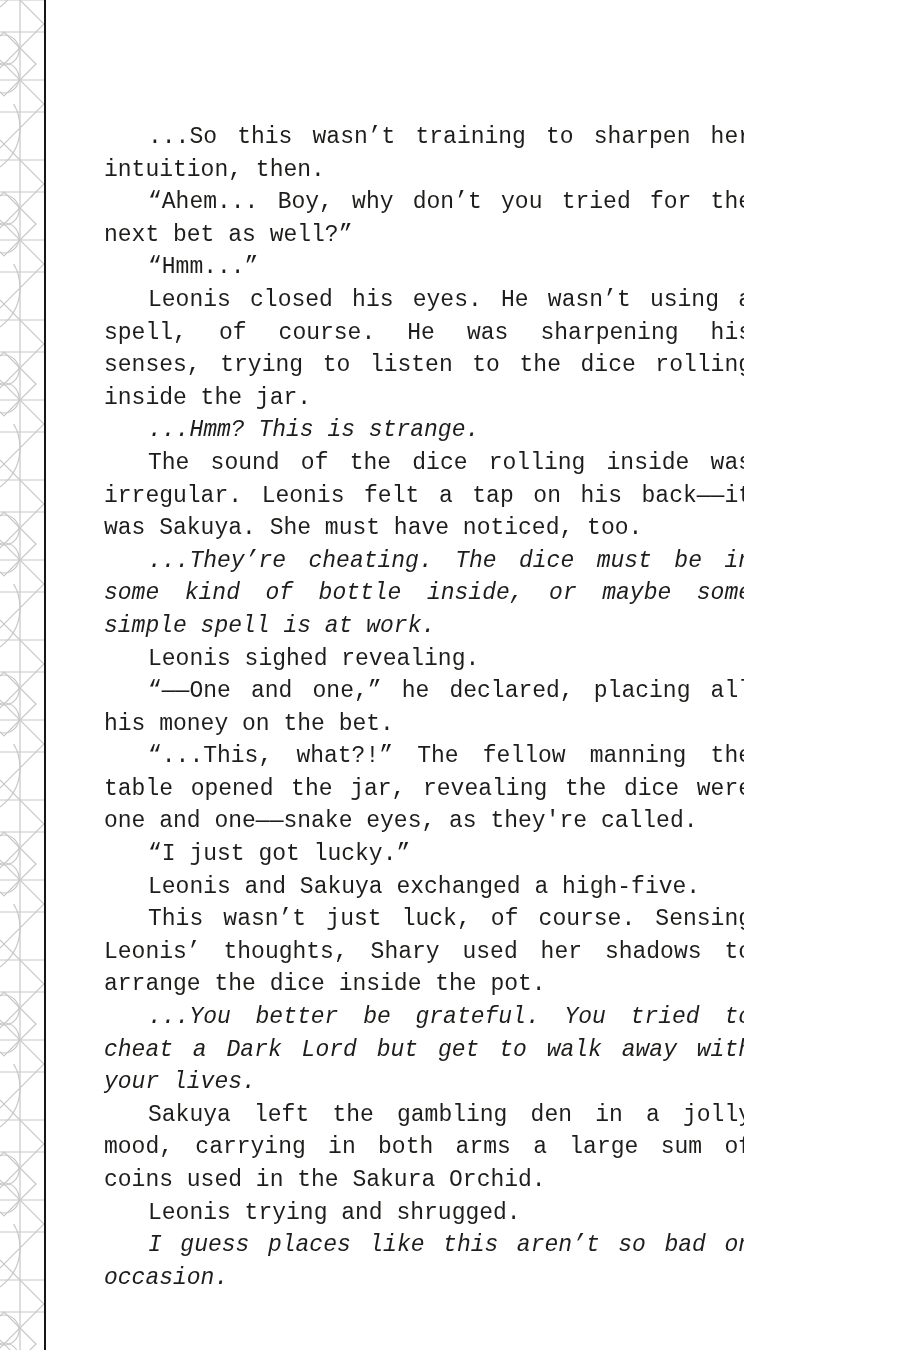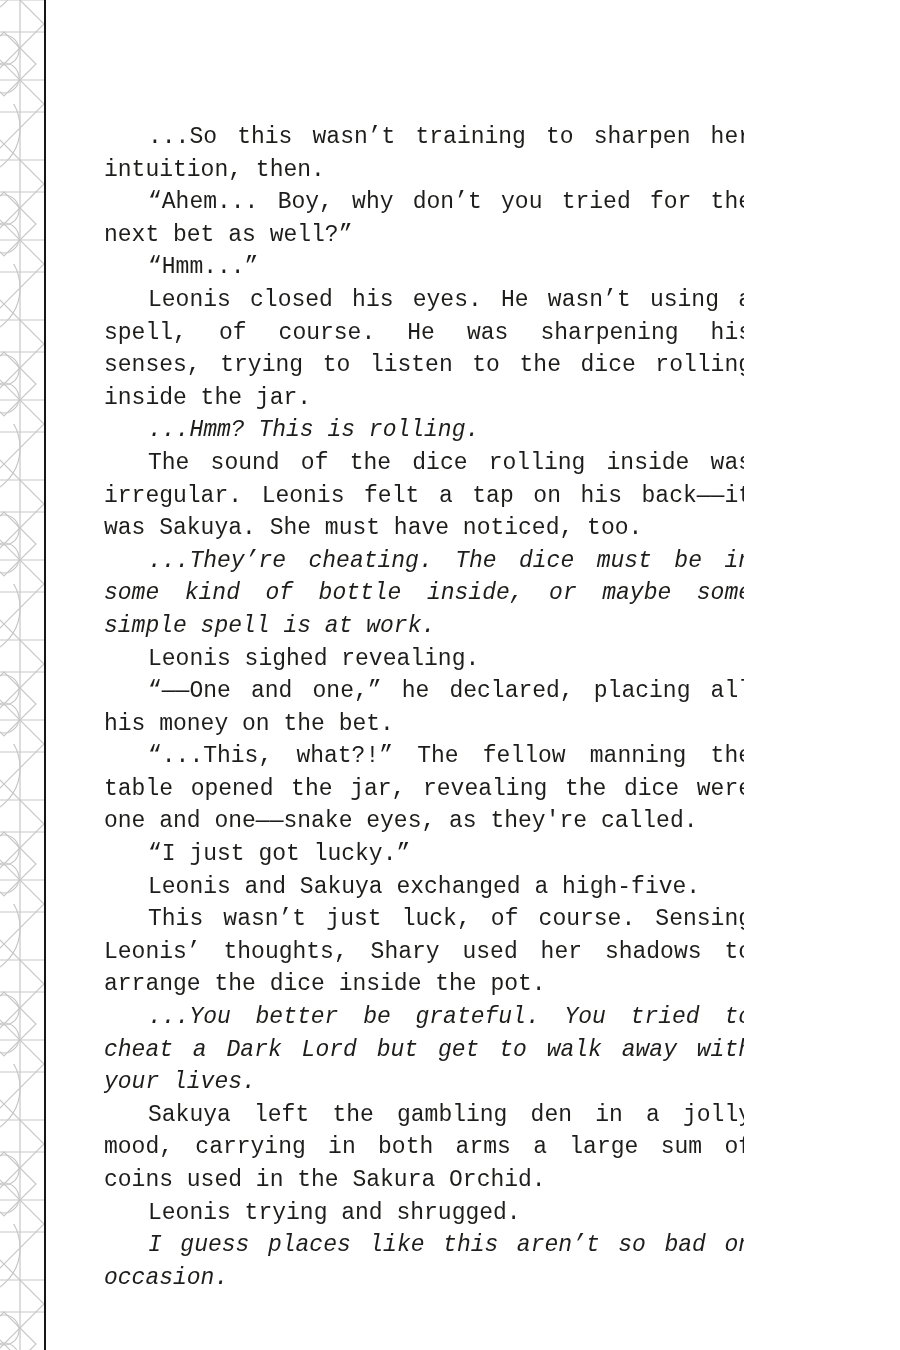--- a/index.html
+++ b/index.html
@@ -82,21 +82,21 @@
     </svg>
   </div>
 
   <div class="rule rule-left"></div>
 
   <main class="text-block" id="text-block">
       <p class="para">...So this wasn’t training to sharpen her intuition, then.</p>
       <p class="para">“Ahem... Boy, why don’t you tried for the next bet as well?”</p>
       <p class="para">“Hmm...”</p>
       <p class="para">Leonis closed his eyes. He wasn’t using a spell, of course. He was sharpening his senses, trying to listen to the dice rolling inside the jar.</p>
-      <p class="para italic">...Hmm? This is rolling.</p>
+      <p class="para italic">...Hmm? This is strange.</p>
       <p class="para">The sound of the dice rolling inside was irregular. Leonis felt a tap on his back——it was Sakuya. She must have noticed, too.</p>
       <p class="para italic">...They’re cheating. The dice must be in some kind of bottle inside, or maybe some simple spell is at work.</p>
       <p class="para">Leonis sighed revealing.</p>
       <p class="para">“——One and one,” he declared, placing all his money on the bet.</p>
       <p class="para">“...This, what?!” The fellow manning the table opened the jar, revealing the dice were one and one——snake eyes, as they're called.</p>
       <p class="para">“I just got lucky.”</p>
       <p class="para">Leonis and Sakuya exchanged a high-five.</p>
       <p class="para">This wasn’t just luck, of course. Sensing Leonis’ thoughts, Shary used her shadows to arrange the dice inside the pot.</p>
       <p class="para italic">...You better be grateful. You tried to cheat a Dark Lord but get to walk away with your lives.</p>
       <p class="para">Sakuya left the gambling den in a jolly mood, carrying in both arms a large sum of coins used in the Sakura Orchid.</p>

